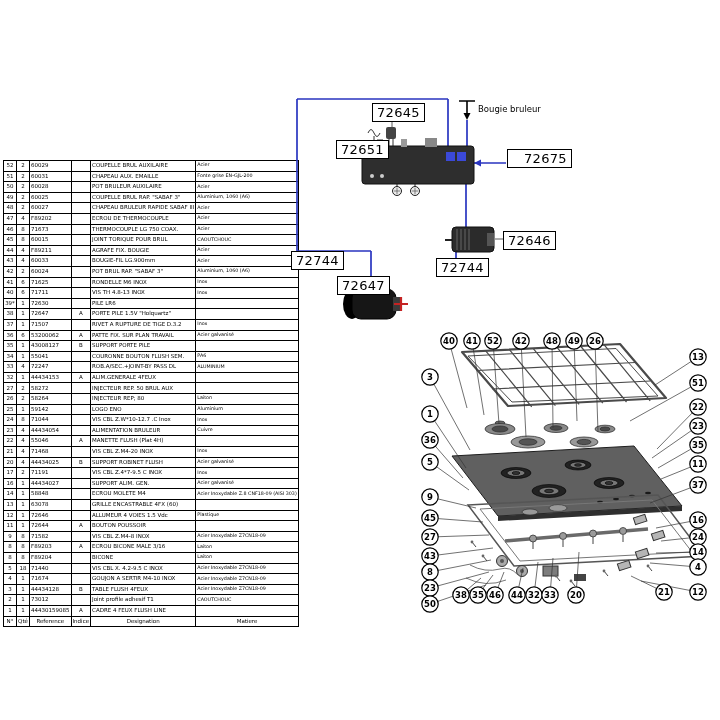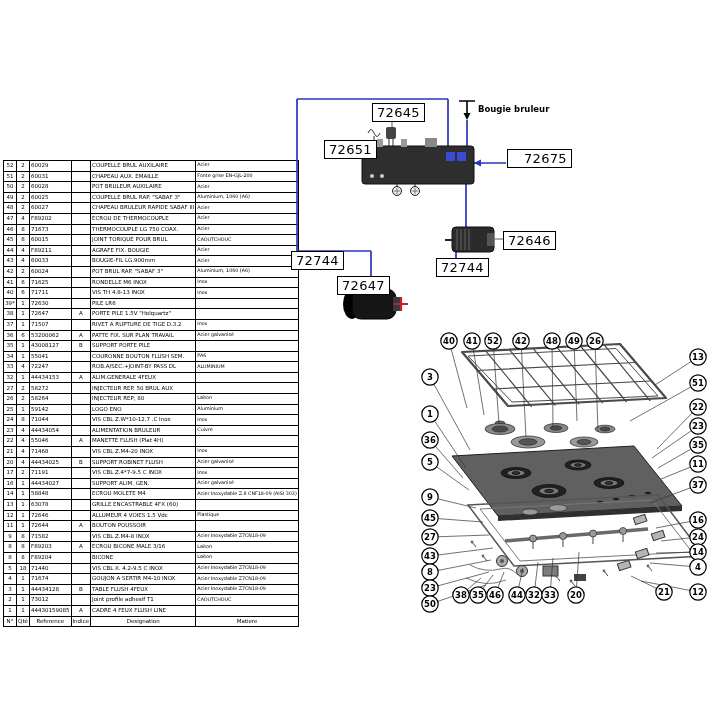--- a/index.html
+++ b/index.html
@@ -8,21 +8,21 @@
   
   .parts-table{position:absolute;left:3px;top:160px;border-collapse:collapse;table-layout:fixed;}
   .parts-table td{border:0.8px solid #000;font-size:5.5px;line-height:1;height:9.6px;
        padding:0 1px;white-space:nowrap;overflow:hidden;vertical-align:middle;}
   .parts-table td:nth-child(1),.parts-table td:nth-child(2),.parts-table td:nth-child(4){text-align:center;}
   .parts-table td:nth-child(6){font-size:4.8px;}
   .parts-table tr.hdr-row td{text-align:center;font-size:5.5px;}
   
   .plabel{position:absolute;border:1px solid #000;background:#fff;font-size:13px;
        line-height:1;padding:2px 4px;letter-spacing:0.3px;}
-  .bougie-label{position:absolute;left:478px;top:104px;font-size:8.5px;font-weight:bold;}
+  .bougie-label{position:absolute;left:478px;top:104px;font-size:8.5px;font-weight:normal;}
   svg.layer{position:absolute;left:0;top:0;}
 </style>
 </head>
 <body>
 
 <table class="parts-table">
   <colgroup>
     <col style="width:13px">
       <col style="width:13px">
       <col style="width:36px">
@@ -636,20 +636,20 @@
       <text x="534" y="598" text-anchor="middle" font-size="8.5" font-weight="bold" font-family="&quot;DejaVu Sans&quot;,sans-serif">32</text>
       <circle cx="550" cy="595" r="8.2" fill="#fff" stroke="#000" stroke-width="1.2"></circle>
       <text x="550" y="598" text-anchor="middle" font-size="8.5" font-weight="bold" font-family="&quot;DejaVu Sans&quot;,sans-serif">33</text>
       <circle cx="576" cy="595" r="8.2" fill="#fff" stroke="#000" stroke-width="1.2"></circle>
       <text x="576" y="598" text-anchor="middle" font-size="8.5" font-weight="bold" font-family="&quot;DejaVu Sans&quot;,sans-serif">20</text>
     </g>
 </svg>
 
 <div>
     <div class="plabel" style="left: 372px; top: 103px;">72645</div>
-    <div class="plabel" style="left: 324px; top: 140px;">72651</div>
+    <div class="plabel" style="left: 336px; top: 140px;">72651</div>
     <div class="plabel" style="left: 507px; top: 149px; padding-left: 16px;">72675</div>
     <div class="plabel" style="left: 503px; top: 231px;">72646</div>
     <div class="plabel" style="left: 291px; top: 251px;">72744</div>
     <div class="plabel" style="left: 436px; top: 258px;">72744</div>
     <div class="plabel" style="left: 337px; top: 276px;">72647</div>
   </div>
 <div class="bougie-label">Bougie bruleur</div>
 
 </body></html>

